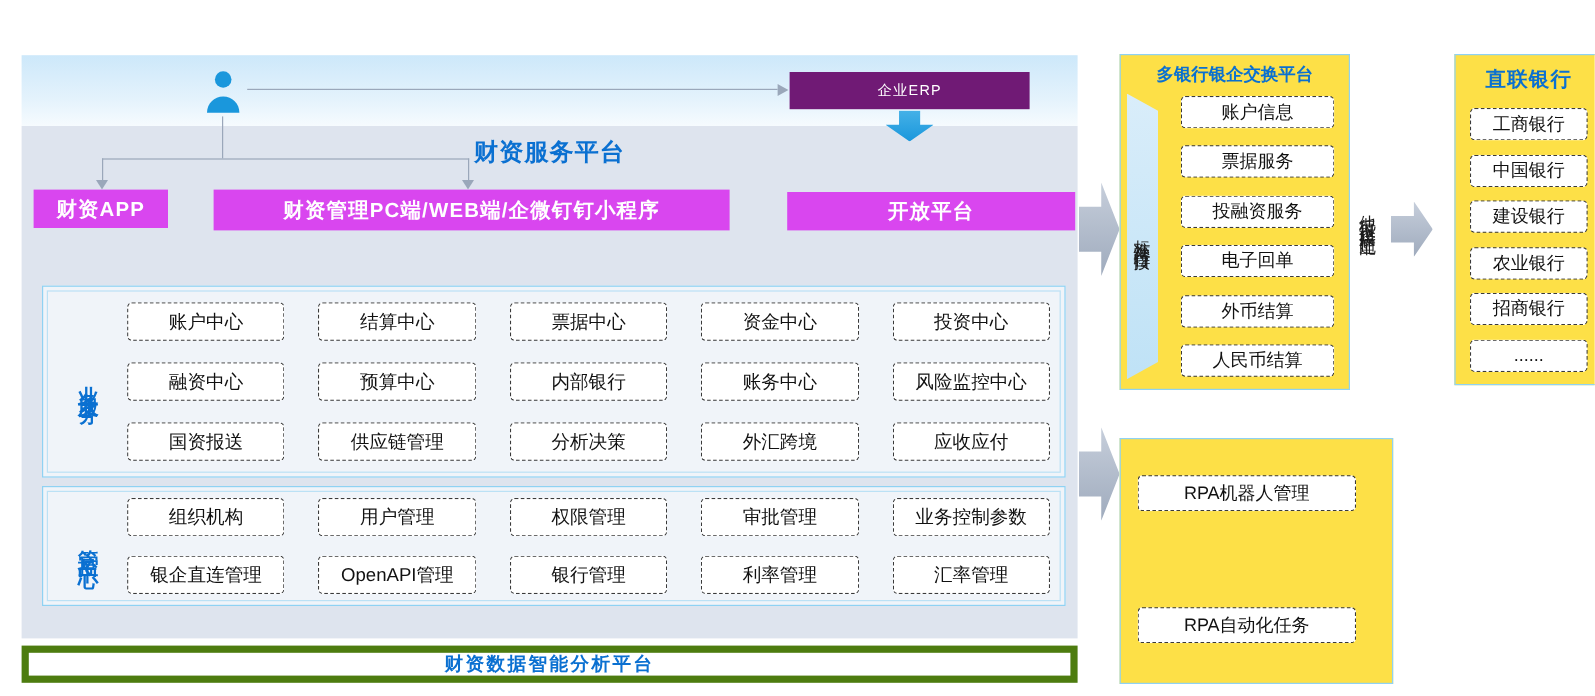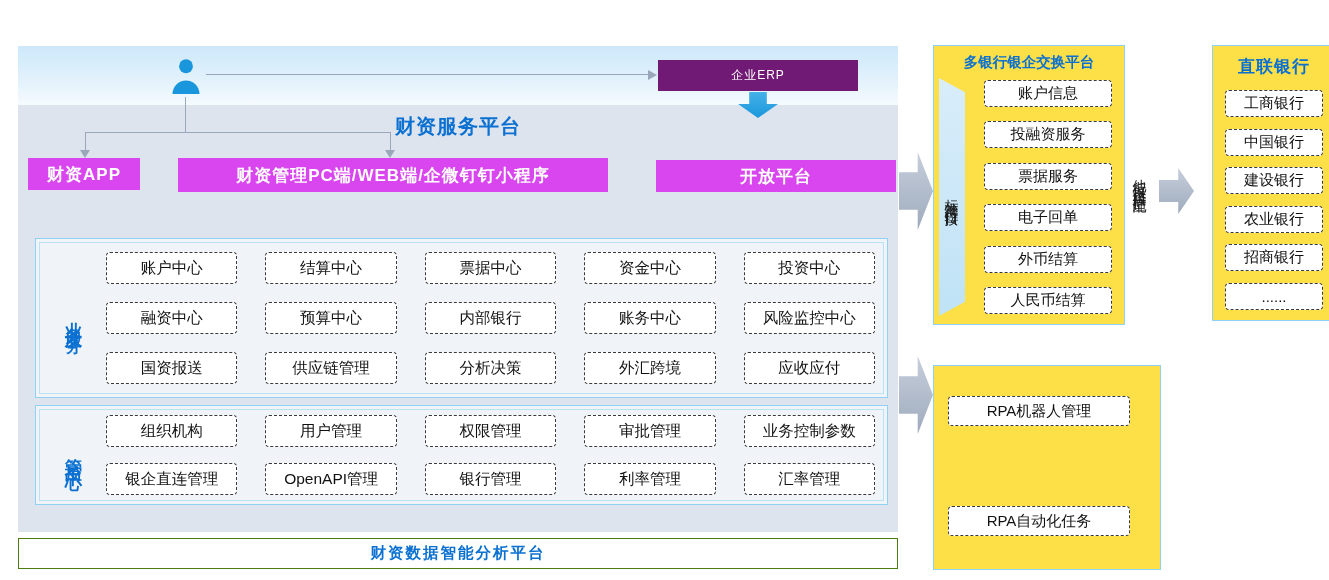--- a/index.html
+++ b/index.html
@@ -109,21 +109,21 @@
   .sec-control  .grid { grid-template-rows: repeat(2, 32px); top: 9px; bottom: 9px; }
 
   .dbox {
     background: #ffffff; border: 1.5px dashed #3a3a3a; border-radius: 4px;
     display: flex; align-items: center; justify-content: center;
     font-size: 15.5px; color: #111111; white-space: nowrap;
   }
 
   .bottom-bar {
     position: absolute; left: 18px; top: 538px; width: 880px; height: 31px;
-    background: #ffffff; border: 1px solid #4d7c0f;
+    background: #ffffff; border: 6px solid #4d7c0f;
     display: flex; align-items: center; justify-content: center;
     color: #0a70d1; font-weight: bold; font-size: 15.5px; letter-spacing: 2px;
   }
 
   
   .panel { position: absolute; background: #fde047; border: 1px solid #8fd2f3; }
   .panel-title {
     position: absolute; left: 0; top: 7px; width: 100%; text-align: center;
     color: #0a70d1; font-weight: bold; font-size: 14.5px;
   }
@@ -240,22 +240,22 @@
 
   <div class="bottom-bar">财资数据智能分析平台</div>
 
   <div class="panel exchange-panel">
     <div class="panel-title">多银行银企交换平台</div>
     <div class="exchange-strip">
       <div class="vtext">标准跨行接口</div>
     </div>
     <div class="exchange-items">
       <div class="dbox">账户信息</div>
+      <div class="dbox">票据服务</div>
       <div class="dbox">投融资服务</div>
-      <div class="dbox">票据服务</div>
       <div class="dbox">电子回单</div>
       <div class="dbox">外币结算</div>
       <div class="dbox">人民币结算</div>
     </div>
   </div>
 
   <div class="adapt-label">
     <div class="vtext">他行银企接口适配</div>
   </div>
 

